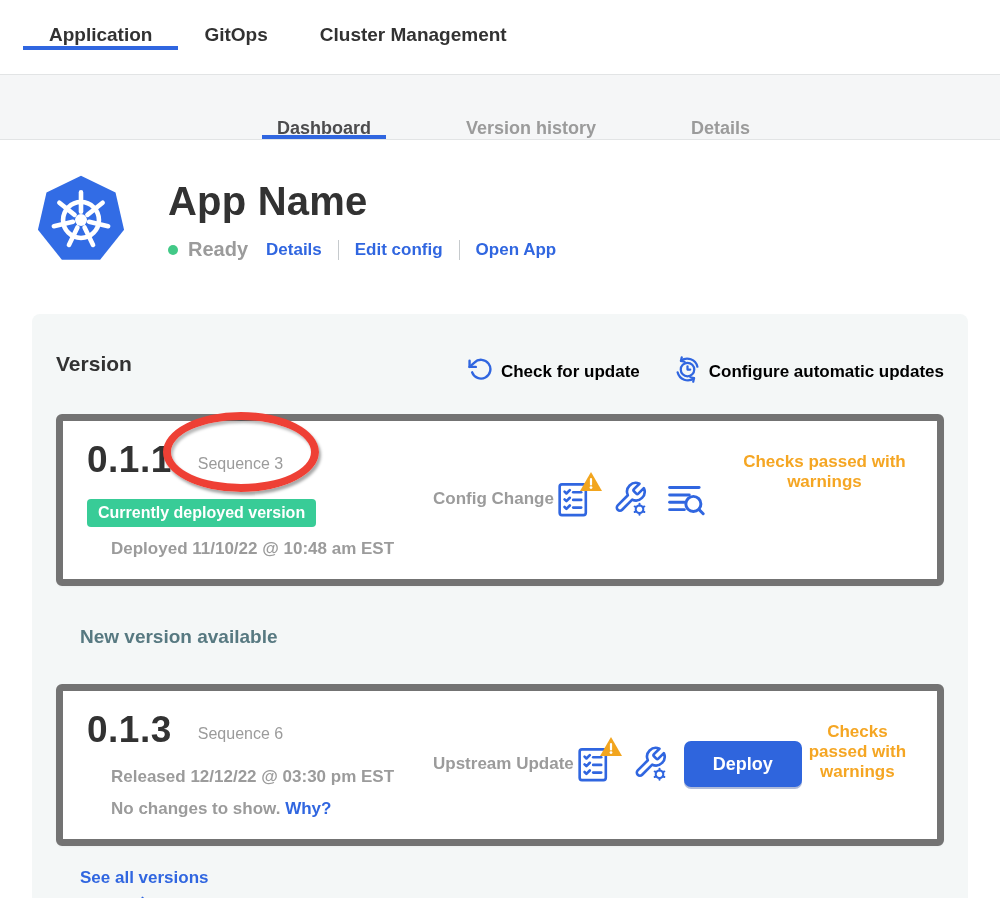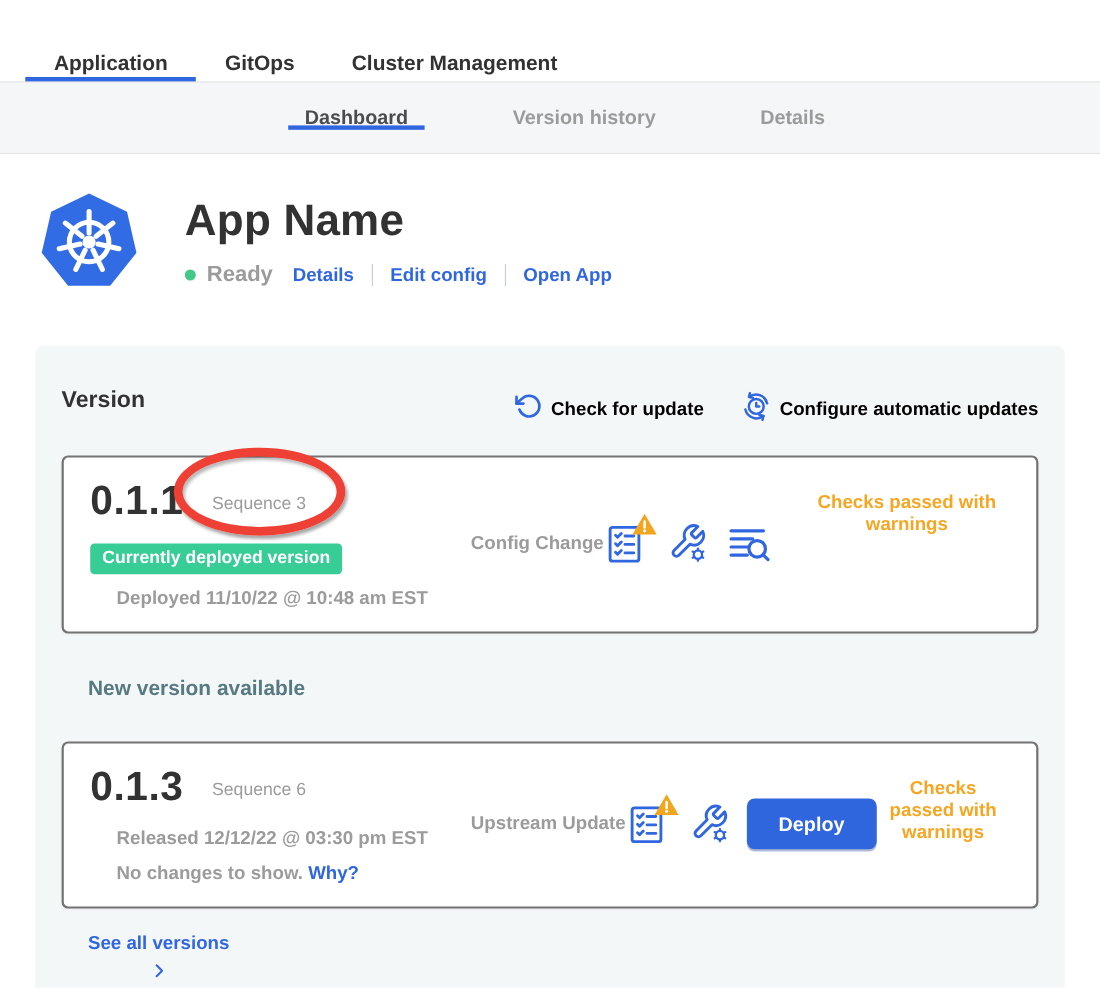--- a/index.html
+++ b/index.html
@@ -1,27 +1,27 @@
 <!DOCTYPE html>
 <html><head>
 <meta charset="utf-8">
 <style>
   * { margin:0; padding:0; box-sizing:border-box; }
   html,body { width:1000px; height:898px; overflow:hidden; background:#fff;
     font-family:"Liberation Sans","DejaVu Sans",sans-serif; color:#323232; }
 
   
-  .top-nav { height:74px; display:flex; align-items:flex-end; padding-left:23px; background:#fff; }
+  .top-nav { height:74px; display:flex; align-items:center; padding-left:23px; background:#fff; }
   .top-tab { display:flex; align-items:center; padding:0 26px; font-size:19px; font-weight:700;
     color:#323232; cursor:pointer; border-bottom:4px solid transparent; white-space:nowrap; }
   .top-tab.active { border-bottom-color:#3066e0; }
 
   
   .sub-nav { height:66px; background:#f5f6f7; border-top:1px solid #e2e4e5; border-bottom:1px solid #e2e4e5;
-    display:flex; align-items:center; padding-left:277px; column-gap:95px; white-space:nowrap; }
+    display:flex; align-items:flex-end; padding-left:277px; column-gap:95px; white-space:nowrap; }
   .sub-tab { position:relative; display:flex; align-items:center; font-size:18px; font-weight:600;
     color:#9b9b9b; cursor:pointer; }
   .sub-tab.active { color:#4c4c4e; font-weight:700; }
   .sub-tab.active::after { content:""; position:absolute; left:-15px; right:-15px; bottom:0;
     height:4px; background:#3066e0; }
 
   
   .app-header { display:flex; align-items:flex-start; padding:34px 0 0 35px; }
   .app-logo { width:92px; height:92px; flex:0 0 auto; }
   .app-head-right { margin-left:41px; padding-top:5px; }
@@ -34,21 +34,21 @@
 
   
   .version-card { margin:48px 32px 0 32px; background:#f4f7f7; border-radius:8px; padding:26px 24px 24px 24px; }
   .version-head { display:flex; align-items:center; }
   .version-title { font-size:21px; font-weight:700; color:#323232; }
   .version-actions { margin-left:auto; display:flex; align-items:center; gap:34px; }
   .action-link { display:flex; align-items:center; gap:8px; font-size:17px; font-weight:700;
     color:#000000; cursor:pointer;margin-top:16px; }
   .action-link svg { flex:0 0 auto; }
 
-  .release-card { position:relative; background:#fff; border-radius:6px; border:2px solid #737373;
+  .release-card { position:relative; background:#fff; border-radius:6px; border:7px solid #737373;
     box-shadow:0 1px 2px rgba(0,0,0,.03); padding:18px 24px 20px 24px; display:flex; align-items:stretch; }
   .release-card.current { margin-top:26px; }
   .release-info { flex:0 0 346px; }
   .ver-line { display:flex; align-items:center; }
   .ver-number { font-size:37px; font-weight:800; color:#323232; letter-spacing:.5px; }
   .ver-seq { font-size:16px; font-weight:500; color:#9b9b9b; margin-left:26px; margin-top:8px; }
   .deployed-badge { display:inline-block; margin-top:18px; background:#38cc97; color:#fff;
     font-size:16px; font-weight:700; padding:5px 11px; border-radius:4px; }
   .meta-line { margin-top:12px; font-size:17px; font-weight:600; color:#9b9b9b;margin-left:24px; }
   .meta-line .hlink { font-size:17px; }

